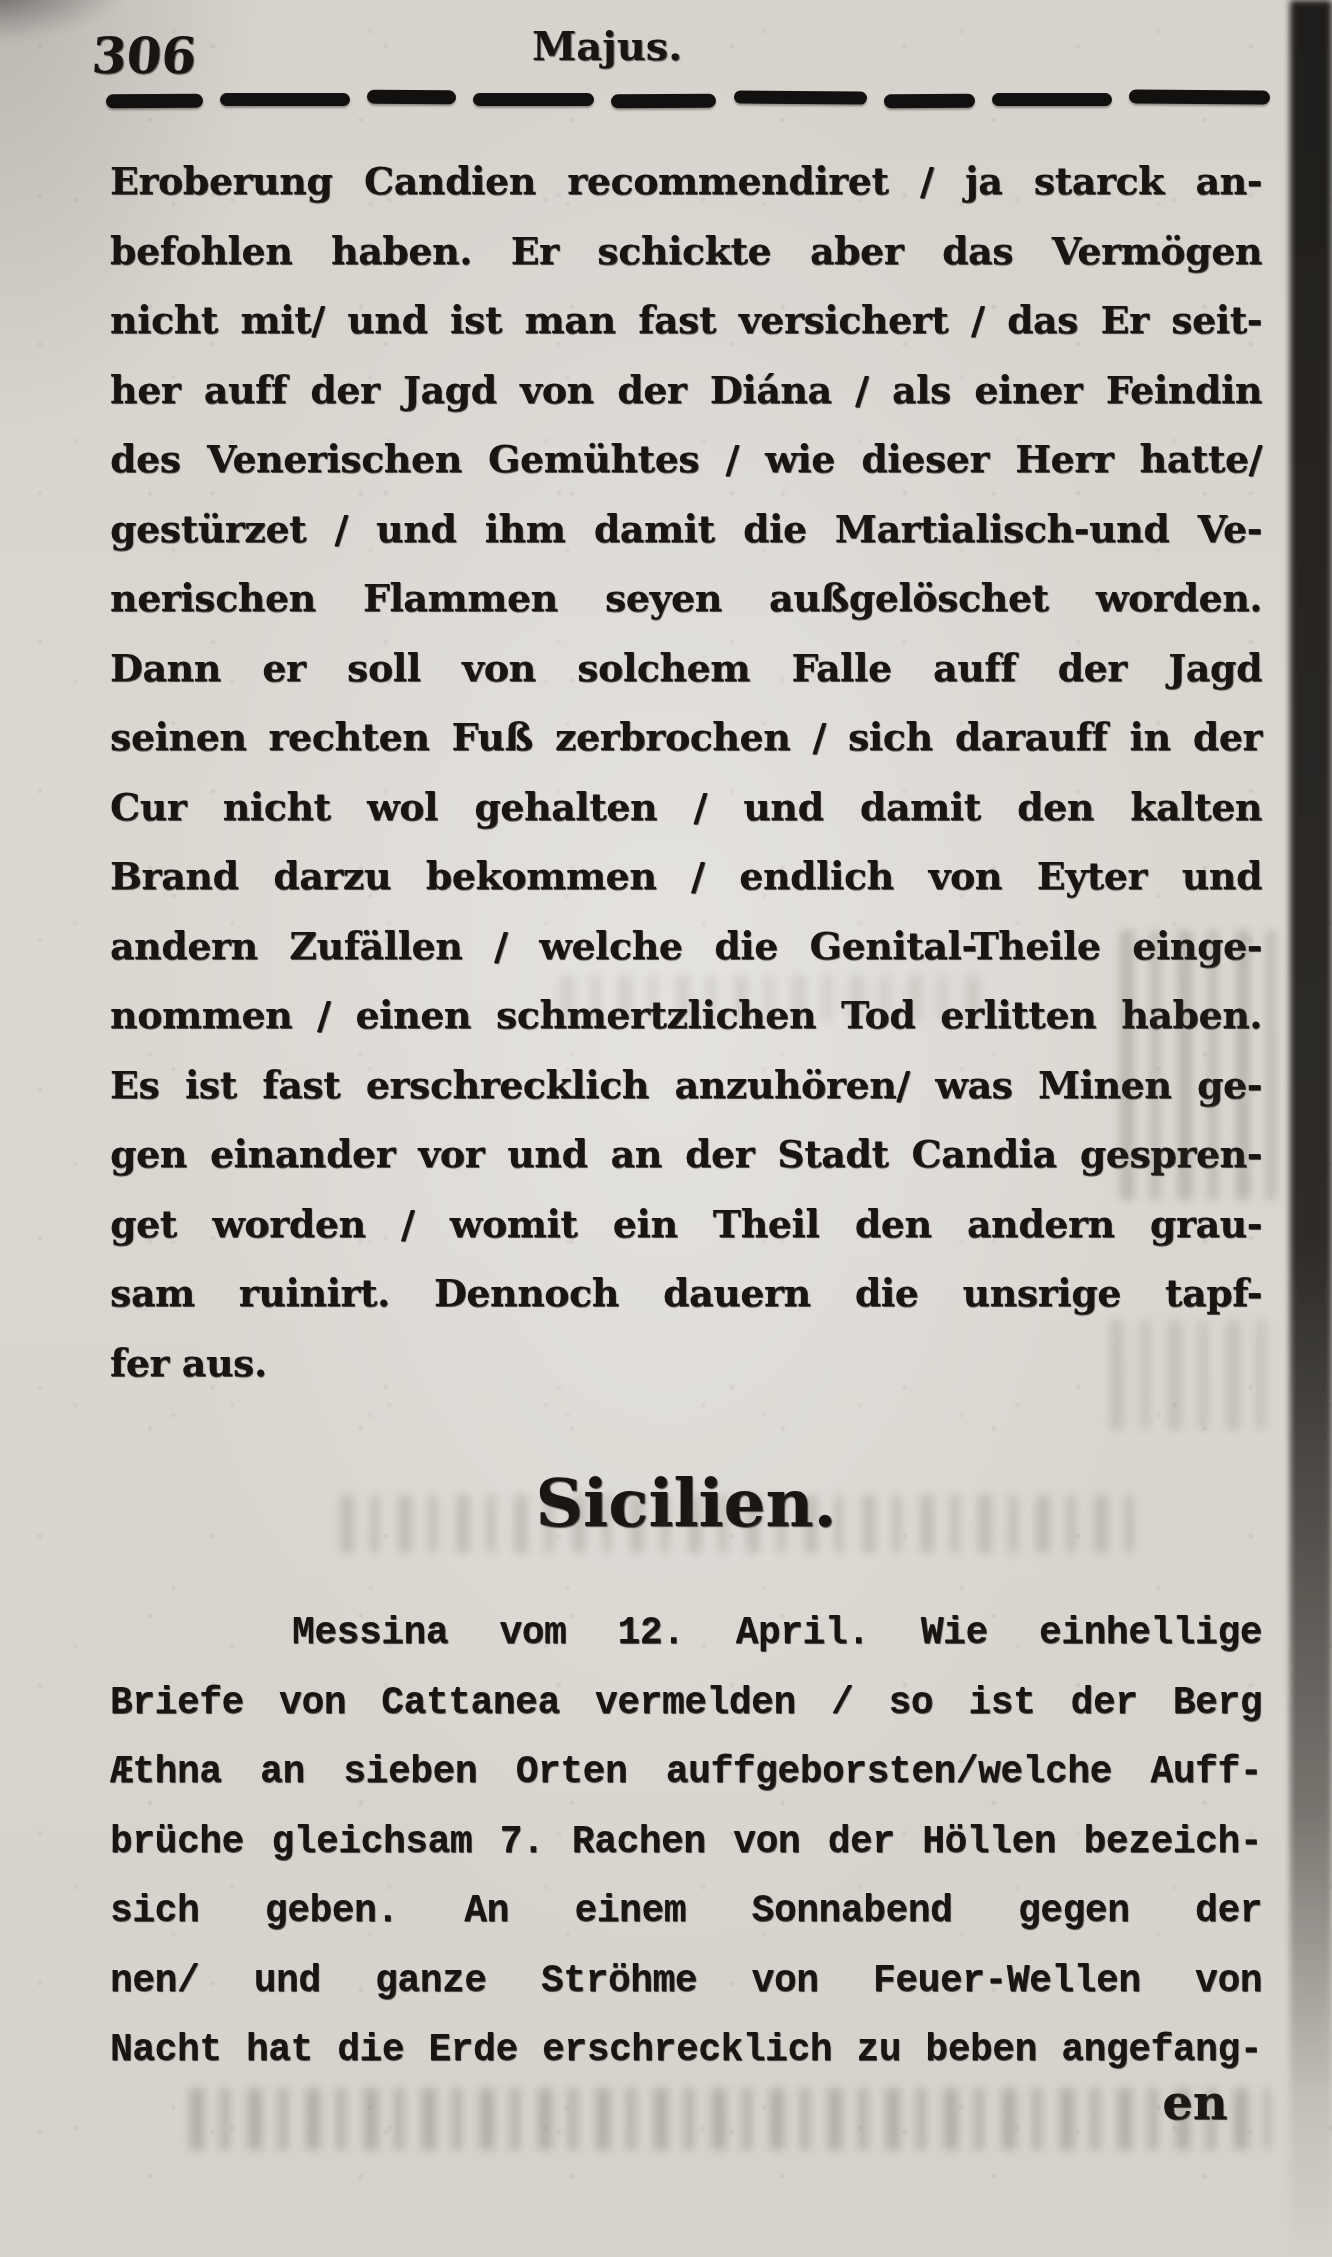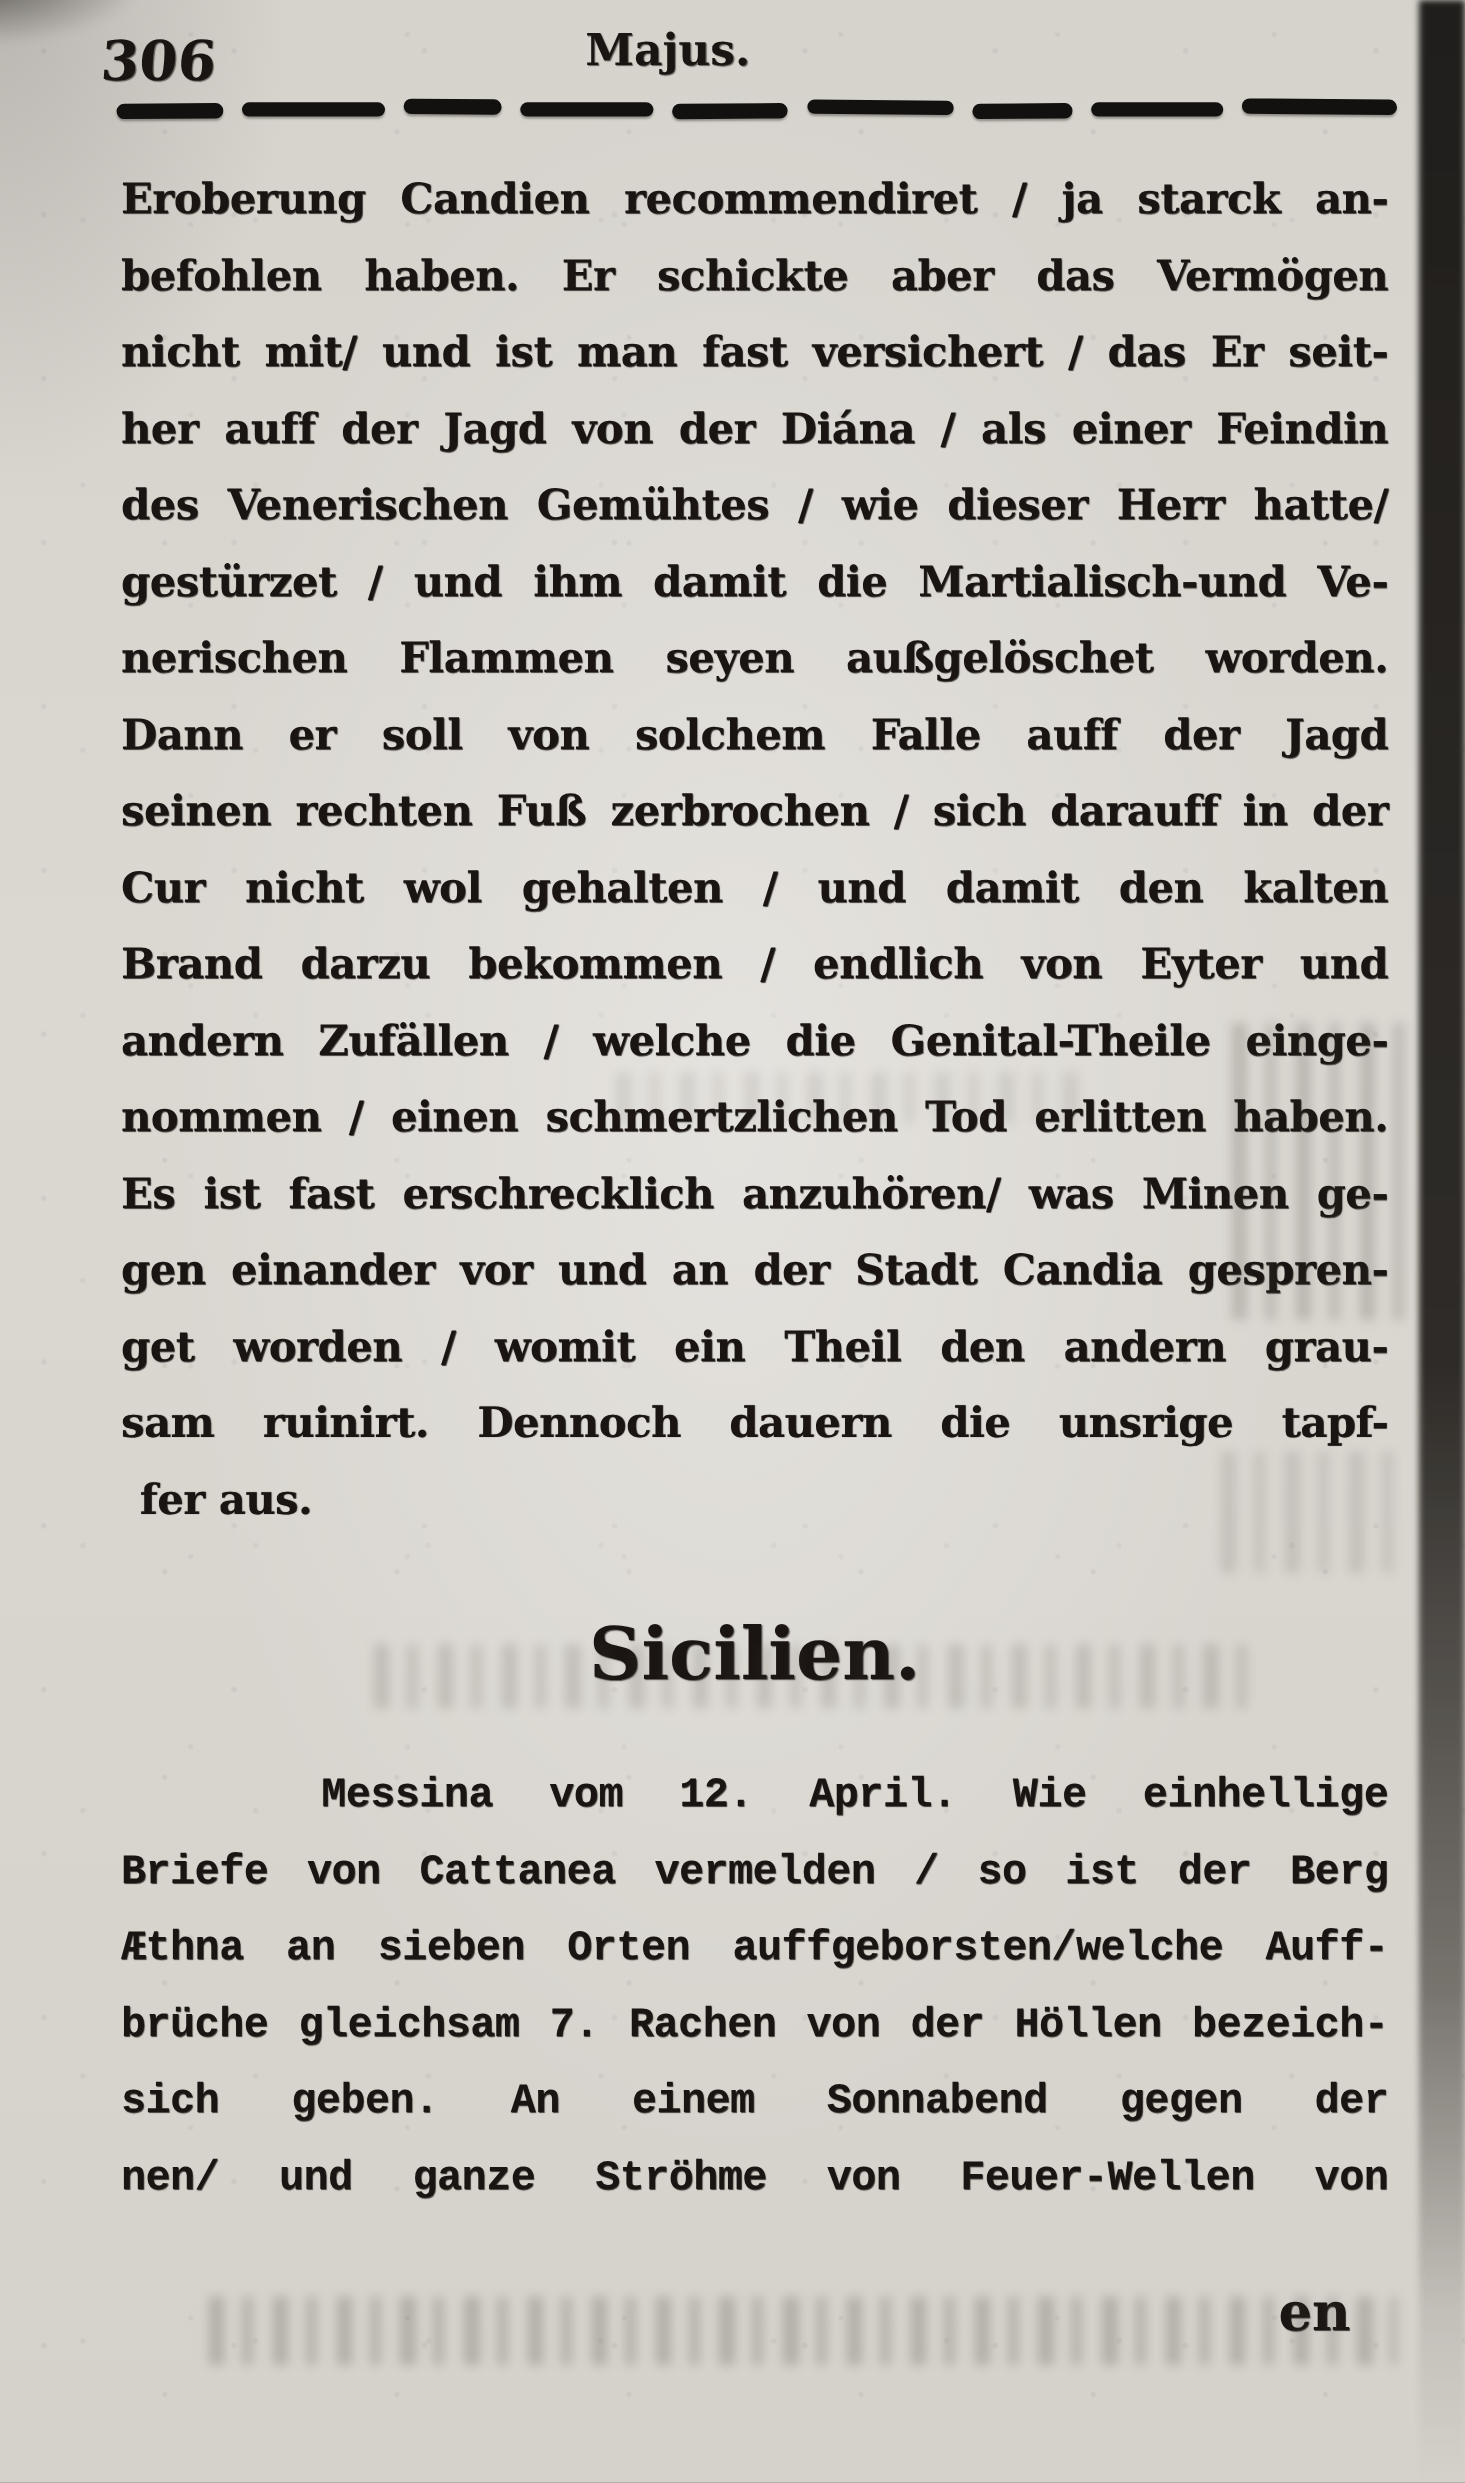--- a/index.html
+++ b/index.html
@@ -62,21 +62,21 @@
   .para1 { top: 146px; }
   .para2 { top: 1598px; font-family: Liberation Mono, monospace; }
   .line {
     height: 69.5px; line-height: 69.5px;
     font-size: 38px; font-weight: bold;
     text-align: justify; text-align-last: justify;
     white-space: nowrap; overflow: visible;
     letter-spacing: -0.5px;
     text-shadow: 0.6px 0.8px 0.9px rgba(15,12,10,0.75);
   }
-  .line.noj { text-align-last: left; margin-left: 17px; }
+  .line.noj { text-align-last: left; }
   .line.indent { padding-left: 182px; }
 
   .heading {
     position: absolute; top: 1448px; left: 110px; width: 1152px;
     text-align: center; font-size: 66px; font-weight: bold;
     line-height: 110px;
     text-shadow: 1px 1.4px 1.2px rgba(15,12,10,0.7);
   }
 
   .catchword {
@@ -156,20 +156,21 @@
 
   <div class="heading">Sicilien.</div>
 
   <div class="para para2">
     <div class="line indent">Messina vom 12. April. Wie einhellige</div>
     <div class="line">Briefe von Cattanea vermelden / so ist der Berg</div>
     <div class="line">Æthna an sieben Orten auffgeborsten/welche Auff-</div>
     <div class="line">brüche gleichsam 7. Rachen von der Höllen bezeich-</div>
     <div class="line">sich geben. An einem Sonnabend gegen der</div>
     <div class="line">nen/ und ganze Ströhme von Feuer-Wellen von</div>
+    <div class="line">Nacht hat die Erde erschrecklich zu beben angefang-</div>
   </div>
 
   <div class="catchword">en</div>
 
   <div class="ghost g1"></div>
   <div class="ghost g2"></div>
   <div class="ghost g3"></div>
   <div class="ghost g4"></div>
   <div class="ghost g5"></div>
 

